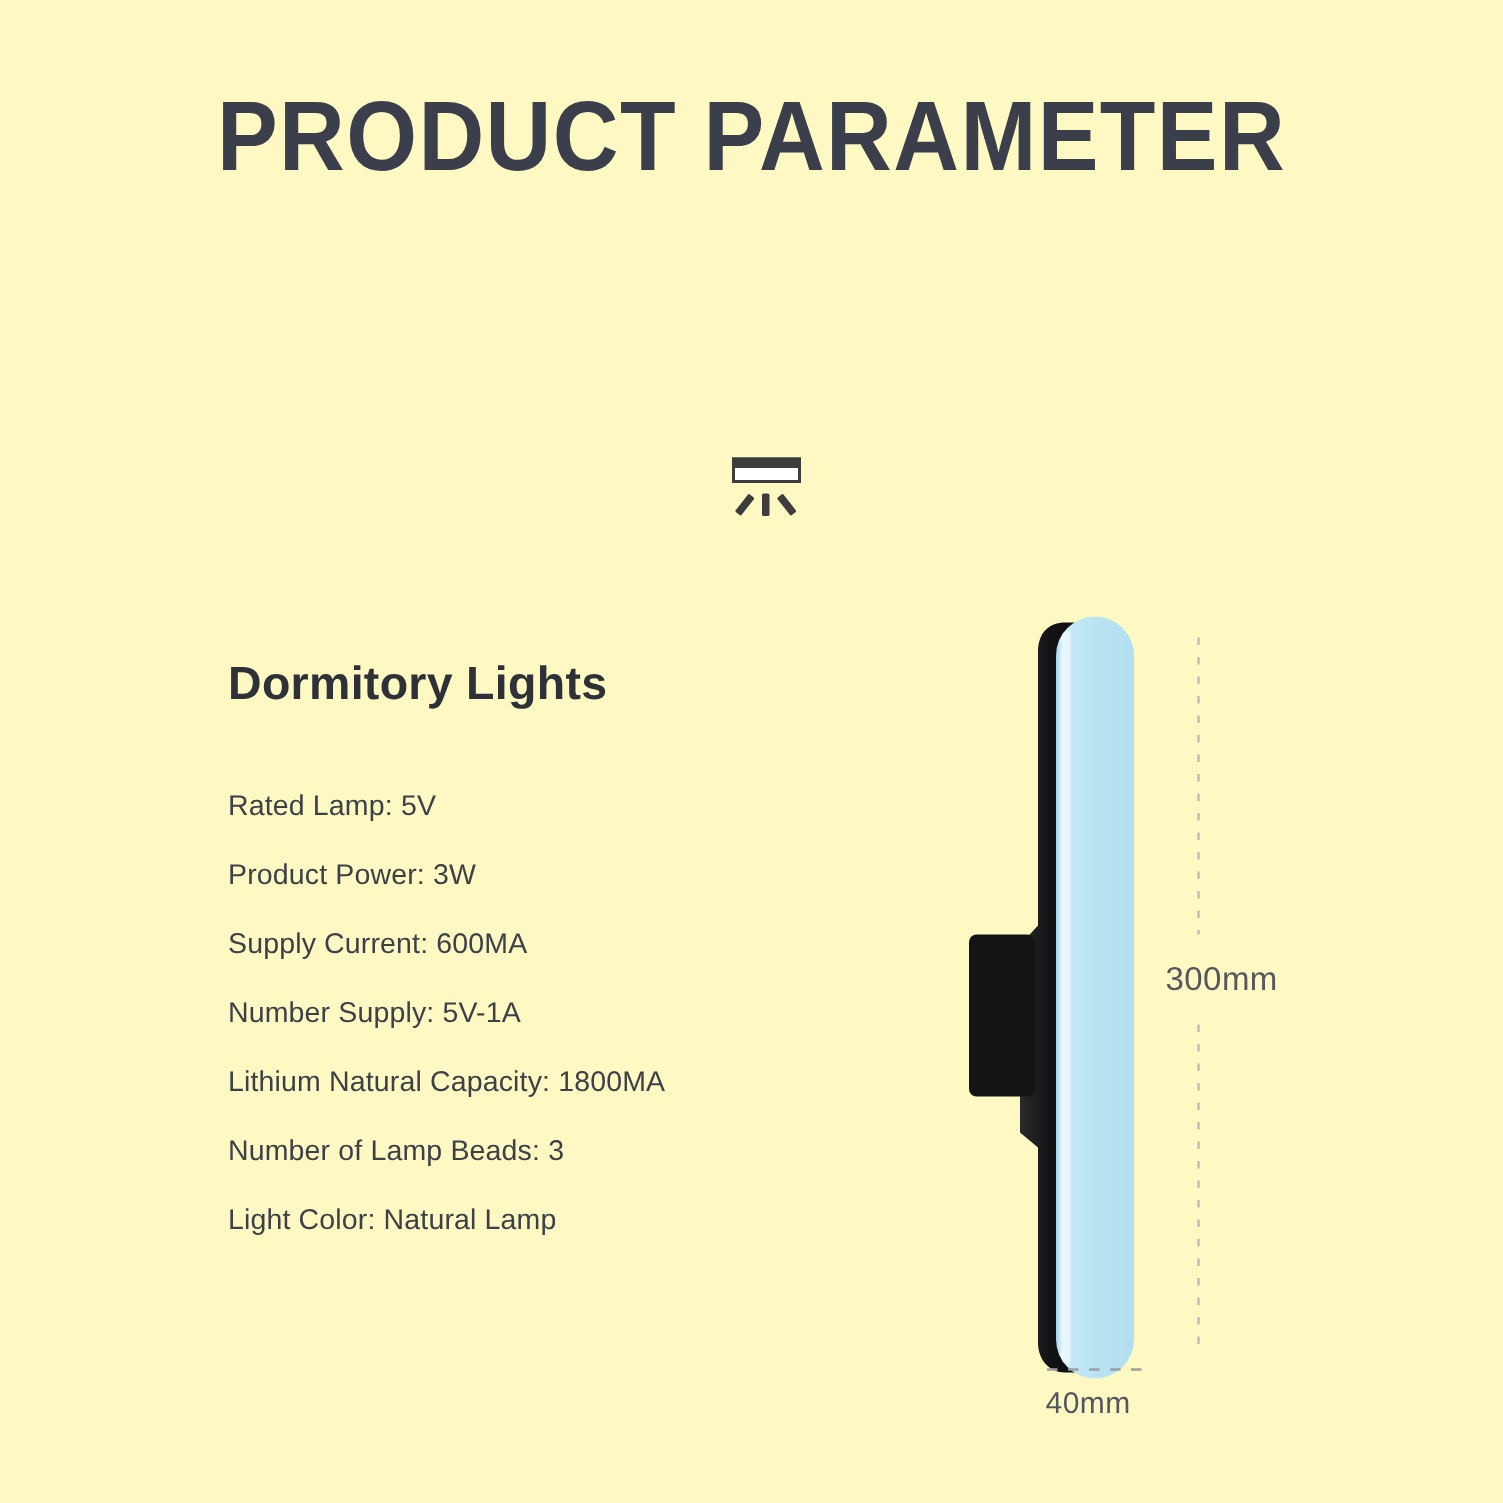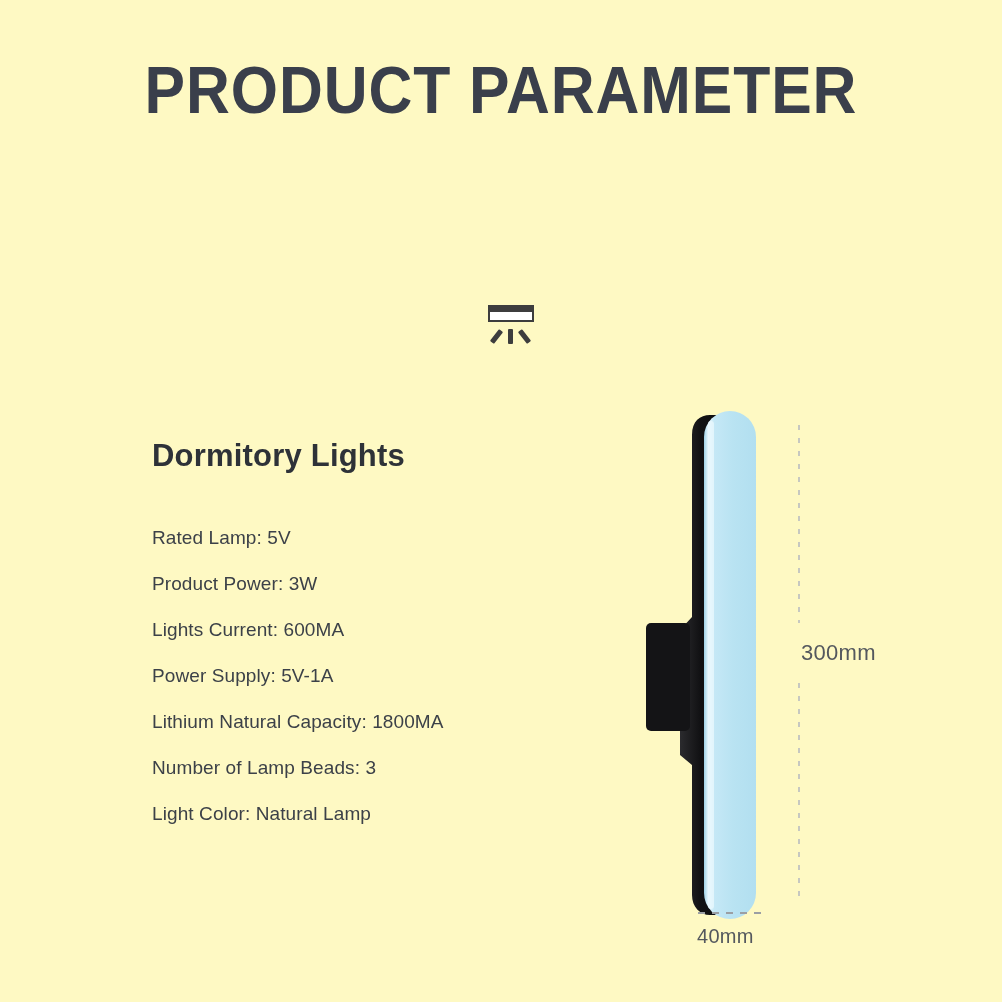--- a/index.html
+++ b/index.html
@@ -131,21 +131,20 @@
   }
 
   .dim-height-label {
     position: absolute;
     left: 777px;
     top: 640px;
     font-size: 22px;
     color: #54585e;
     letter-spacing: 0.3px;
     white-space: nowrap;
-    margin-left: 24px;
   }
   .dim-width-label {
     position: absolute;
     left: 697px;
     top: 925px;
     font-size: 20px;
     color: #54585e;
     letter-spacing: 0.3px;
     white-space: nowrap;
   }
@@ -163,22 +162,22 @@
     <div class="ray ray-left"></div>
     <div class="ray ray-mid"></div>
     <div class="ray ray-right"></div>
   </div>
 
   <div class="spec-block">
     <div class="spec-heading">Dormitory Lights</div>
     <ul class="spec-list">
       <li class="spec-item">Rated Lamp: 5V</li>
       <li class="spec-item">Product Power: 3W</li>
-      <li class="spec-item">Lights Current: 600MA</li>
-      <li class="spec-item">Power Supply: 5V-1A</li>
+      <li class="spec-item">Supply Current: 600MA</li>
+      <li class="spec-item">Number Supply: 5V-1A</li>
       <li class="spec-item">Lithium Natural Capacity: 1800MA</li>
       <li class="spec-item">Number of Lamp Beads: 3</li>
       <li class="spec-item">Light Color: Natural Lamp</li>
     </ul>
   </div>
 
   <div class="product-figure">
     <svg class="product-svg" width="300" height="570" viewBox="0 0 300 570">
       <defs>
         <linearGradient id="panelGrad" x1="0" y1="0" x2="1" y2="0">

